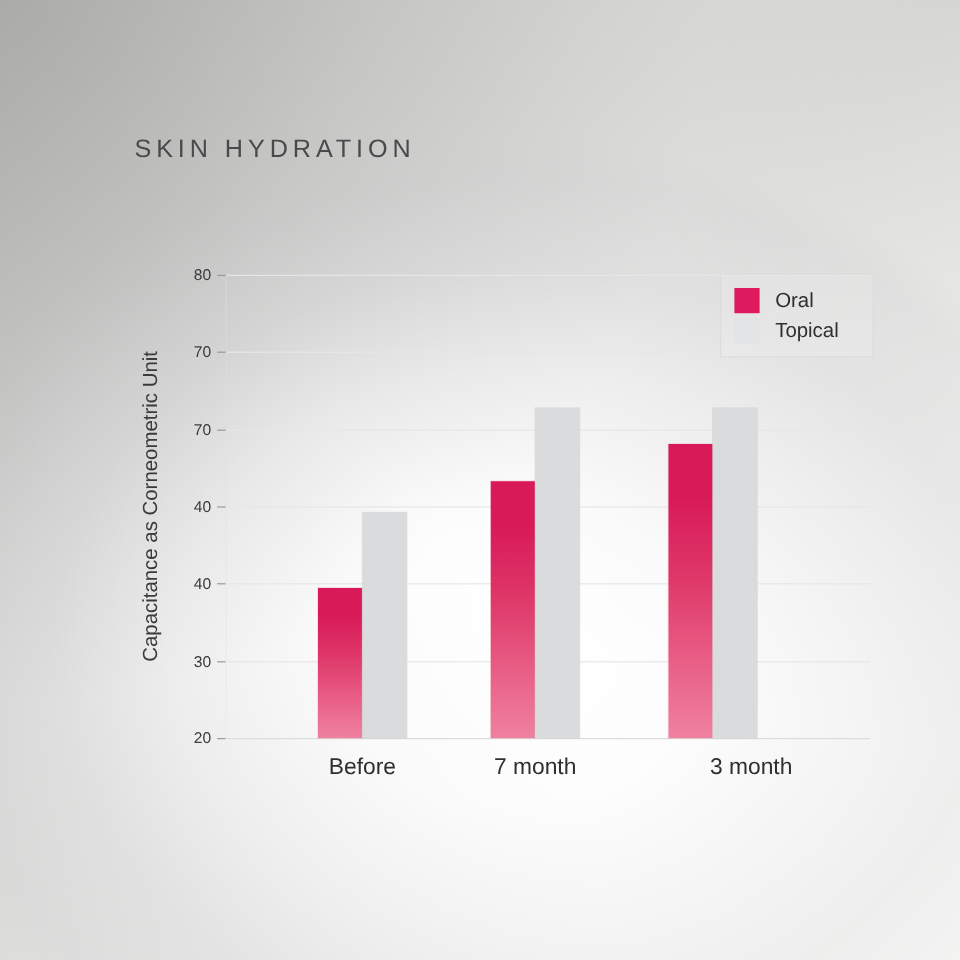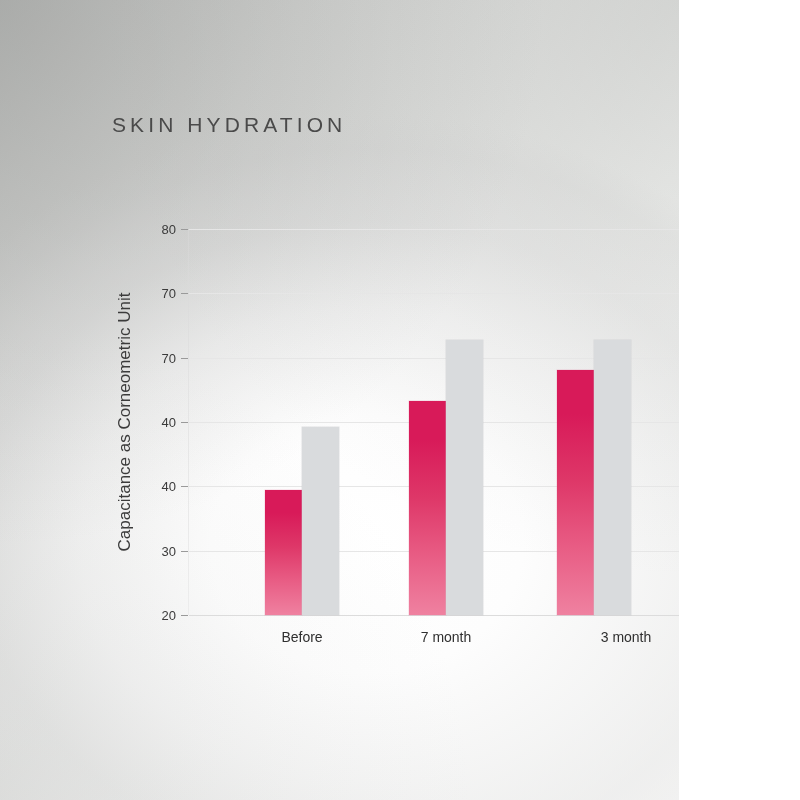--- a/index.html
+++ b/index.html
@@ -9,21 +9,21 @@
   }
   body {
     width: 800px;
     height: 800px;
     overflow: hidden;
     font-family: "Liberation Sans", sans-serif;
   }
 
   #stage {
     position: relative;
-    width: 679px;
+    width: 800px;
     height: 800px;
     background:
       radial-gradient(ellipse 520px 430px at 54% 68%,
         rgba(255,255,255,1) 0%,
         rgba(253,253,253,1) 30%,
         rgba(244,244,244,0.85) 55%,
         rgba(228,228,228,0.55) 75%,
         rgba(214,214,214,0.25) 92%,
         rgba(210,210,210,0) 100%),
       linear-gradient(128deg,
@@ -130,21 +130,21 @@
   .bar.topical {
     background: #d9dbdd;
     box-shadow: 0 0 0 0.5px rgba(200,203,206,0.55);
   }
 
   
   .xtick-label {
     position: absolute;
     top: 400px;
     transform: translateX(-50%);
-    font-size: 14px;
+    font-size: 19px;
     color: #2f2f2f;
     white-space: nowrap;
   }
 
   
   #yaxis-title {
     position: absolute;
     left: 113px;
     top: 229px;
     height: 386px;
@@ -249,13 +249,23 @@
         <div class="bar oral" title="Oral — 3 month: 58.1" style="left: 368px; height: 245.11px;"></div>
         <div class="bar topical" title="Topical — 3 month: 62.8" style="left: 405px; height: 275.347px;"></div>
       </div>
     <div id="xlabels">
         <div class="xtick-label" style="left: 113px;">Before</div>
         <div class="xtick-label" style="left: 257px;">7 month</div>
         <div class="xtick-label" style="left: 405px; margin-left: 32px;">3 month</div>
       </div>
   </div>
 
+  <div id="legend">
+    <div class="legend-row">
+      <span class="legend-swatch oral"></span>
+      <span class="legend-label">Oral</span>
+    </div>
+    <div class="legend-row">
+      <span class="legend-swatch topical"></span>
+      <span class="legend-label">Topical</span>
+    </div>
+  </div>
 </div>
 
 </body></html>

